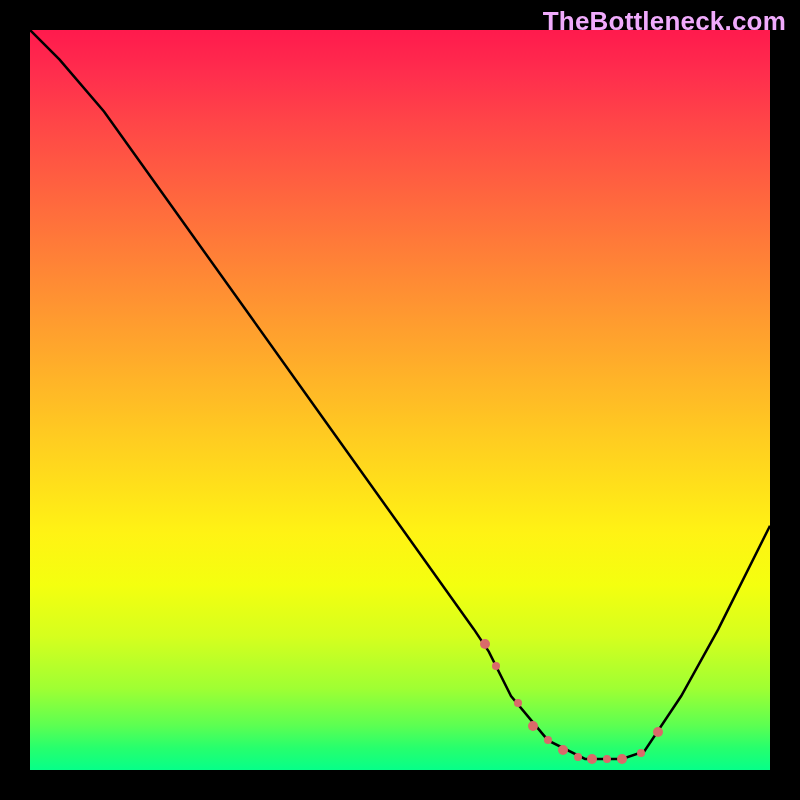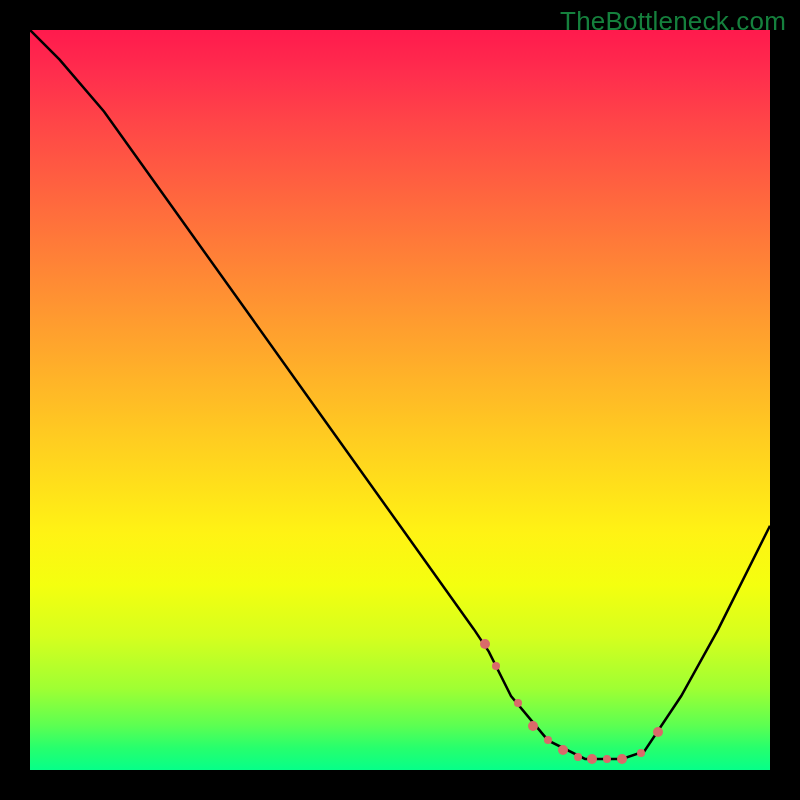--- a/index.html
+++ b/index.html
@@ -8,23 +8,23 @@
     height: 800px;
     background: #000;
     position: relative;
     font-family: Arial, sans-serif;
     overflow: hidden;
   }
   .watermark {
     position: absolute;
     top: 6px;
     right: 14px;
-    color: #15803d;
+    color: #f0abfc;
     font-size: 26px;
-    font-weight: normal;
+    font-weight: bold;
     z-index: 10;
     letter-spacing: 0.2px;
   }
   .plot-area {
     position: absolute;
     left: 30px;
     top: 30px;
     width: 740px;
     height: 740px;
     overflow: hidden;

